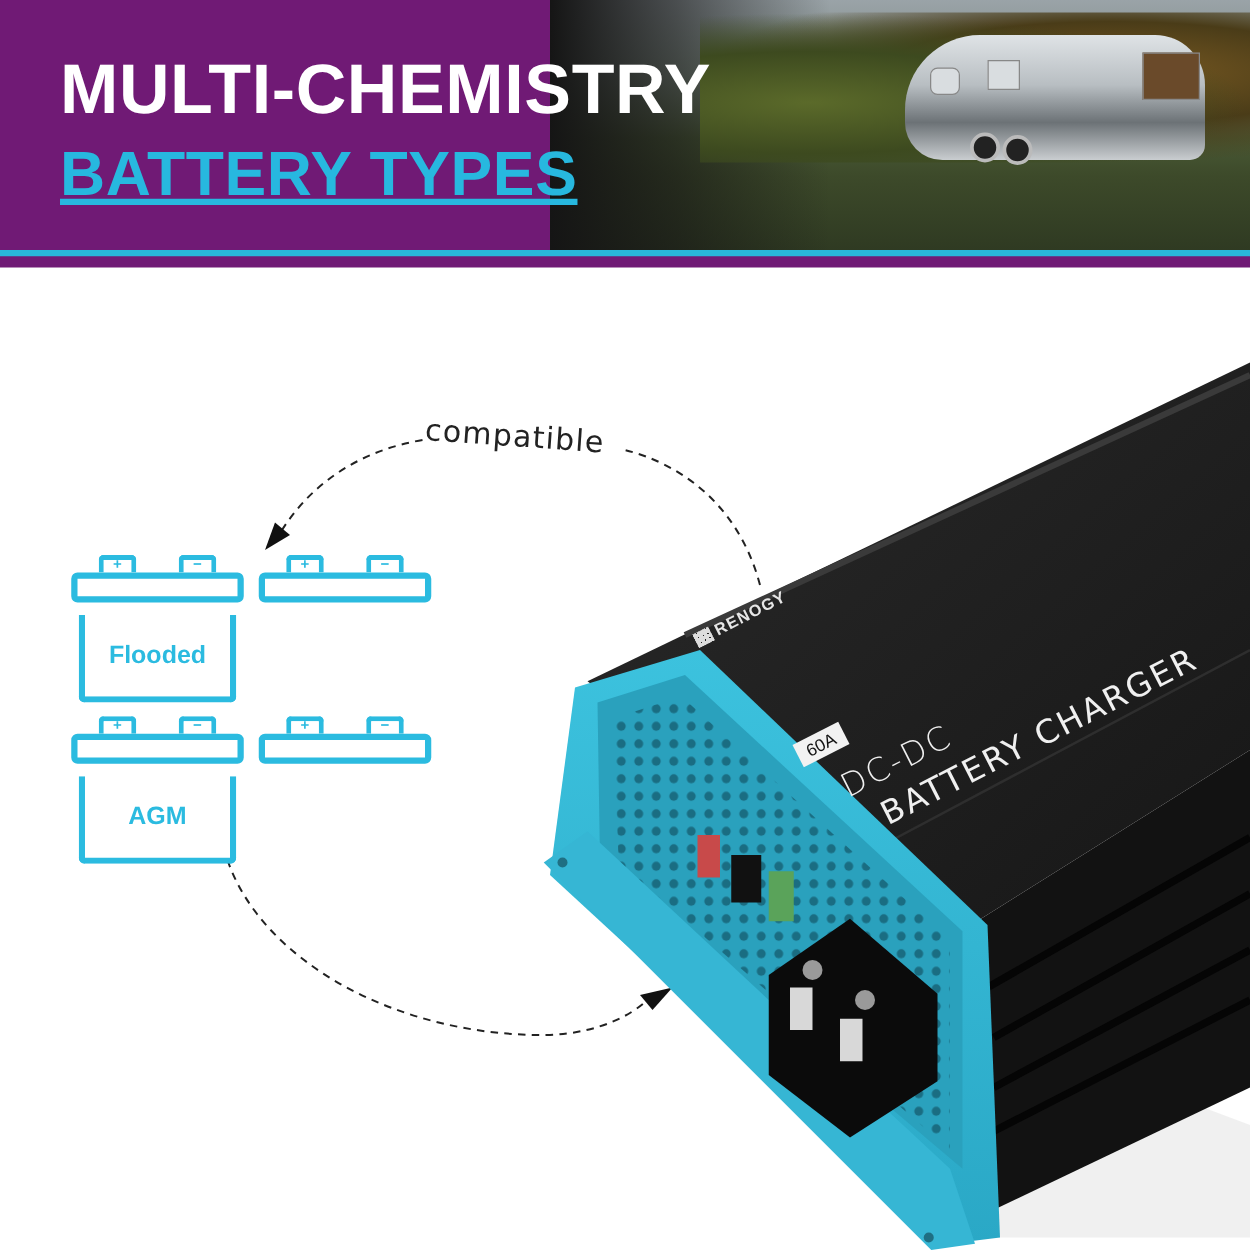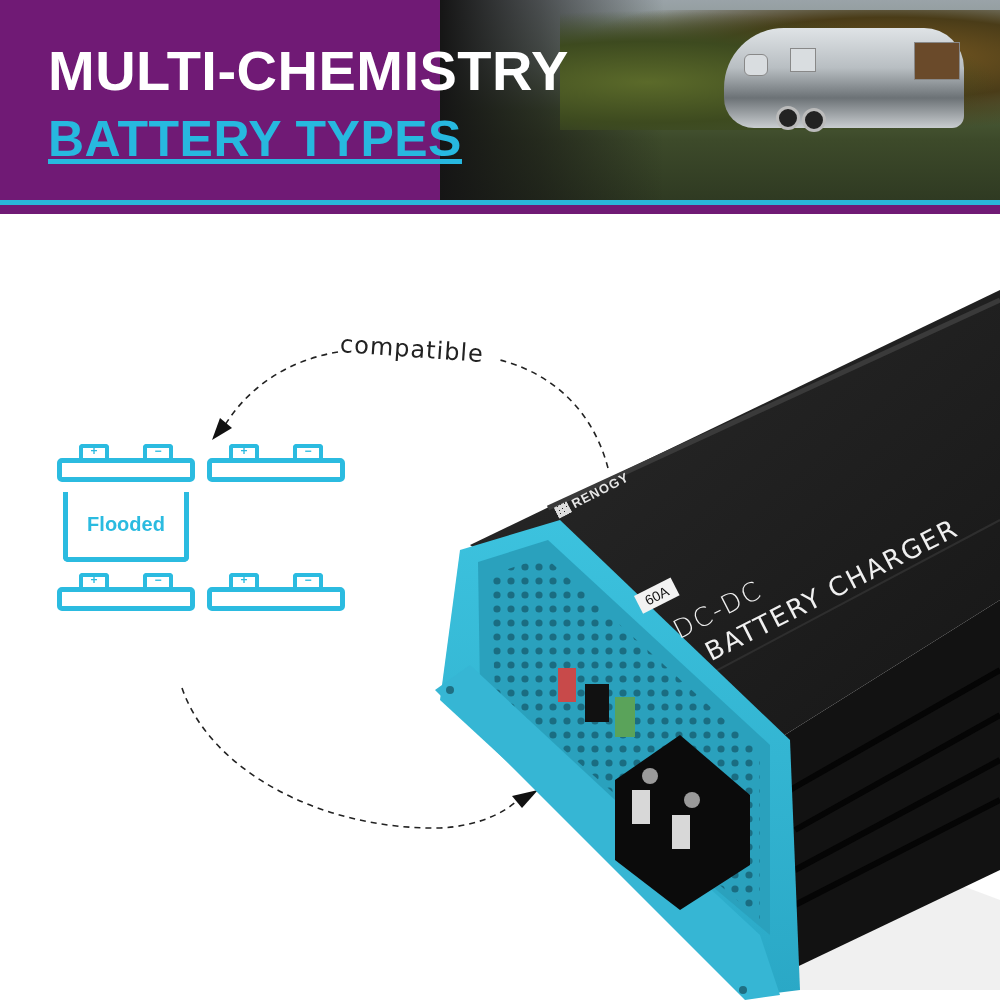--- a/index.html
+++ b/index.html
@@ -75,20 +75,21 @@
   <div class="lid"></div>
 </div>
 <div class="batt" style="left:57px;top:573px;">
   <div class="term" style="left:22px;">
       <span>+</span>
     </div>
   <div class="term" style="left:86px;">
       <span>−</span>
     </div>
   <div class="lid"></div>
+  <div class="body">AGM</div>
 </div>
 <div class="batt" style="left:207px;top:573px;">
   <div class="term" style="left:22px;">
       <span>+</span>
     </div>
   <div class="term" style="left:86px;">
       <span>−</span>
     </div>
   <div class="lid"></div>
 </div>

